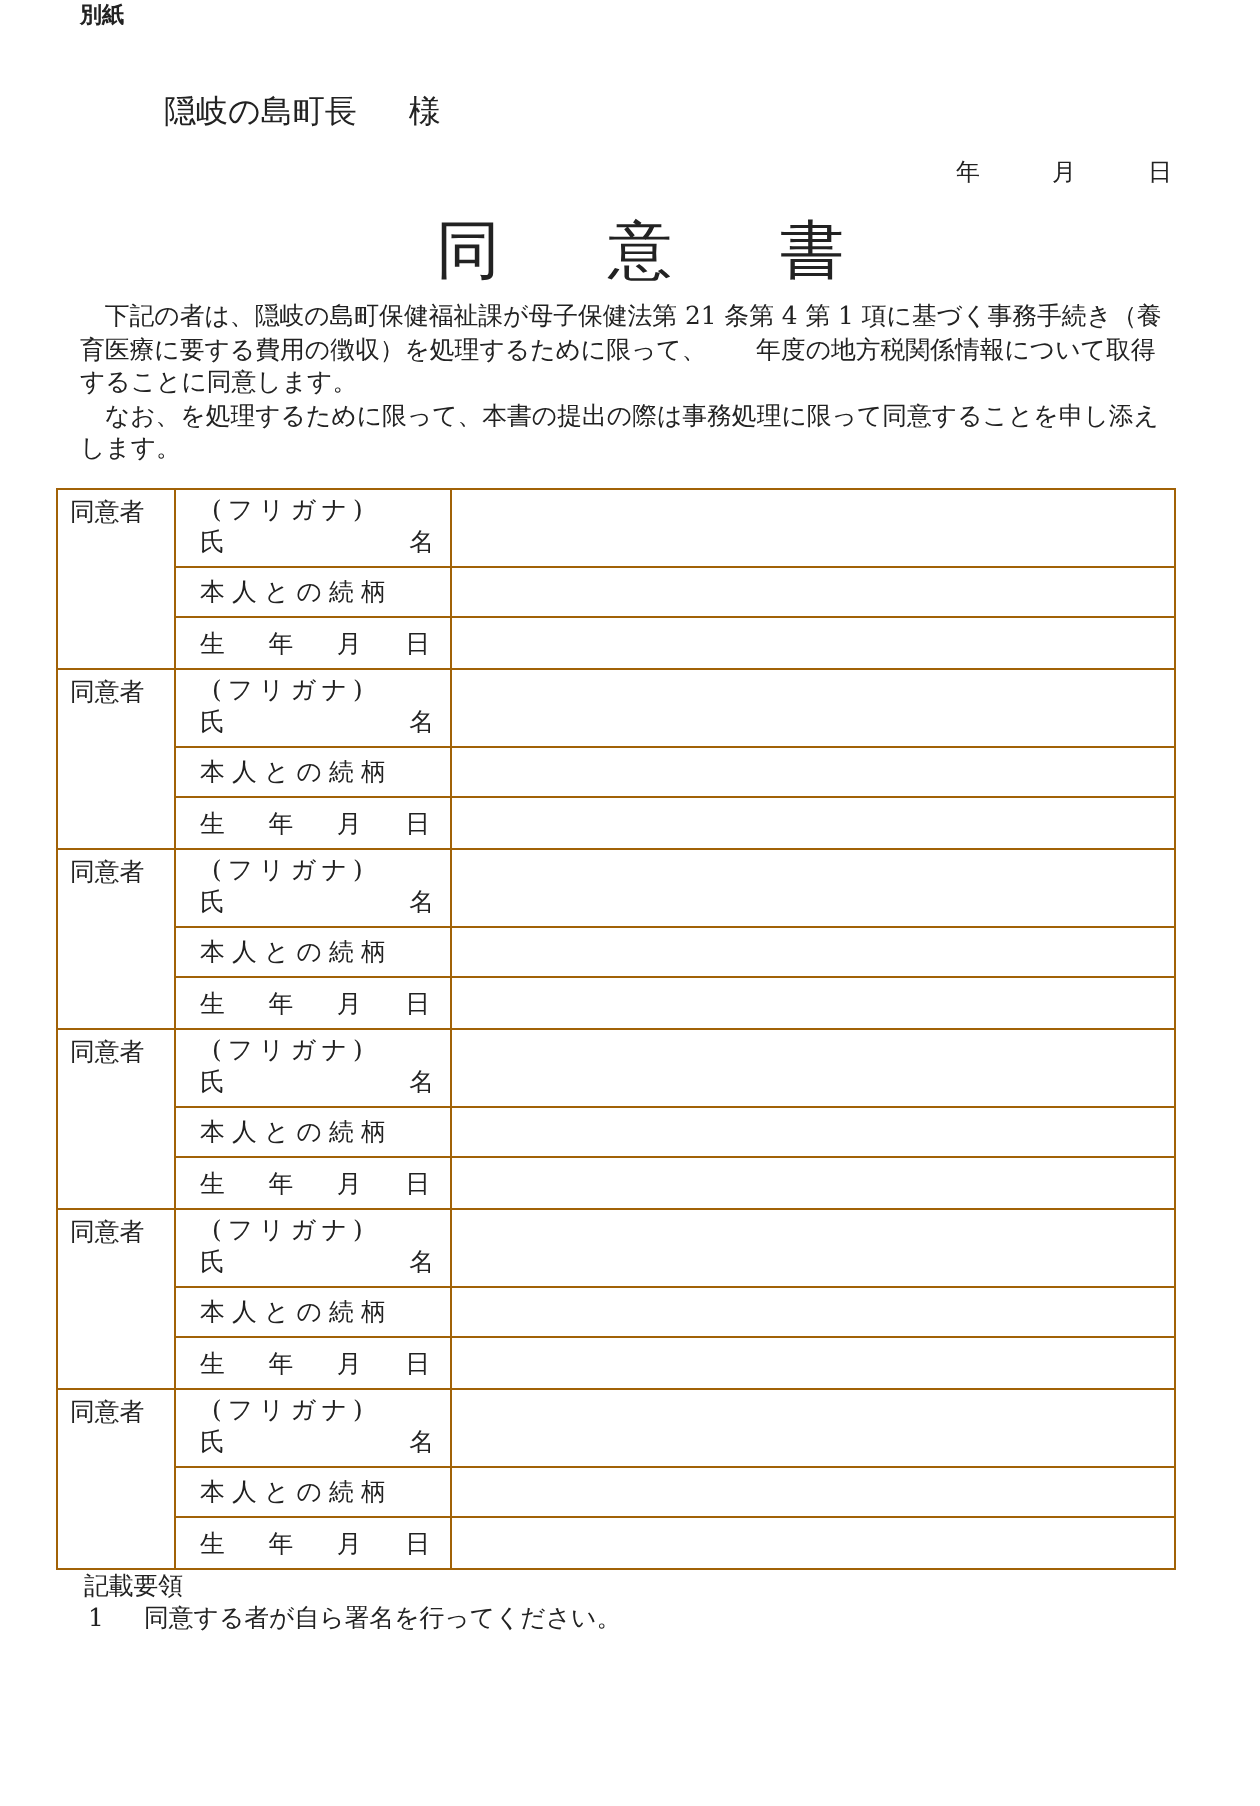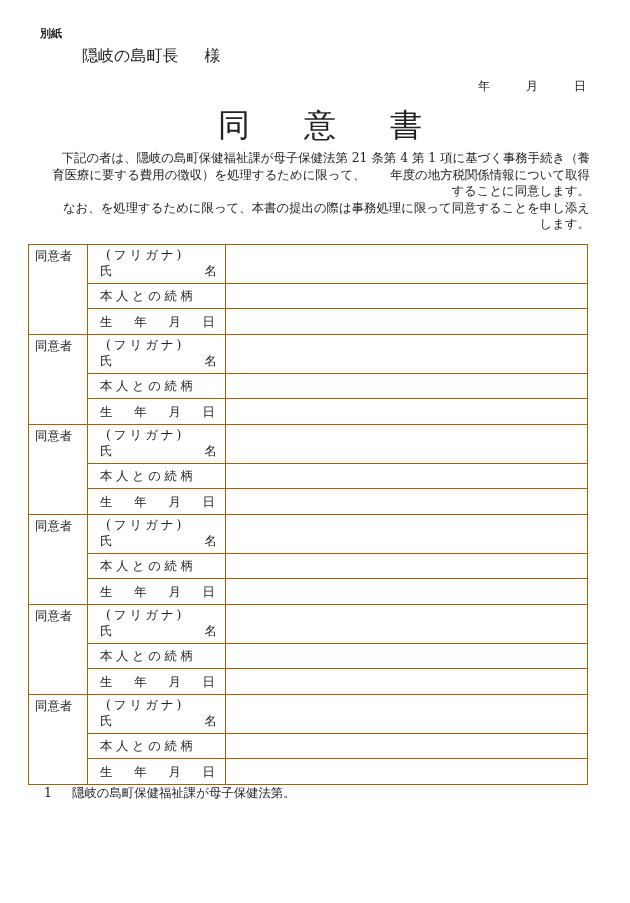--- a/index.html
+++ b/index.html
@@ -1,29 +1,29 @@
 <!DOCTYPE html>
 <html><head>
 <meta charset="utf-8">
 <style>
   html, body { margin:0; padding:0; background:#ffffff; }
   body { width:630px; height:903px; position:relative; overflow:hidden;
          font-family:"DejaVu Serif", "Liberation Serif", serif; color:#222; }
   .abs { position:absolute; white-space:nowrap; }
-  .appendix { left:40px; top:26px; font-size:11px; font-weight:bold;
+  .appendix { left:40px; top:0; font-size:11px; font-weight:bold;
               font-family:"DejaVu Sans", "Liberation Sans", sans-serif; }
   .addressee { left:82px; top:46px; font-size:16px; }
   .addressee .sama { margin-left:26px; }
   .date { left:478px; top:78px; font-size:12px;font-family:Liberation Mono, monospace; }
   .date span { display:inline-block; }
   .date .y { width:48px; }
   .date .m { width:48px; }
   .title { left:218px; top:104px; font-size:32px; letter-spacing:0; }
   .title span { display:inline-block; width:86px; }
-  .body-text { left:40px; top:150px; width:550px; font-size:12.4px; line-height:16.5px;text-align:right; }
+  .body-text { left:40px; top:150px; width:550px; font-size:12.4px; line-height:16.5px; }
   .body-text p { margin:0; white-space:normal; }
   .body-text .indent { text-indent:1em; }
   table.consent { position:absolute; left:28px; top:244px; width:560px;
                   border-collapse:collapse; font-size:12.4px; }
   table.consent td { border:1px solid #a16207; padding:0; vertical-align:top; }
   td.who { width:52px; padding:3px 0 0 6px !important; }
   td.label { width:117px; padding:0 8px 0 12px !important;margin-top:48px; }
   td.val { }
   tr.r-name td.label { height:38px; }
   tr.r-rel td { height:24px; }
@@ -224,14 +224,15 @@
             <span>月</span>
             <span>日</span>
         </div>
         </td>
         <td class="val"></td>
       </tr>
     </tbody>
 </table>
 
 <div class="abs notes">
-  <div class="item"><span class="n">1</span><span>隠岐の島町保健福祉課が母子保健法第。</span></div>
+  <div>記載要領</div>
+  <div class="item"><span class="n">1</span><span>同意する者が自ら署名を行ってください。</span></div>
 </div>
 
 </body></html>

